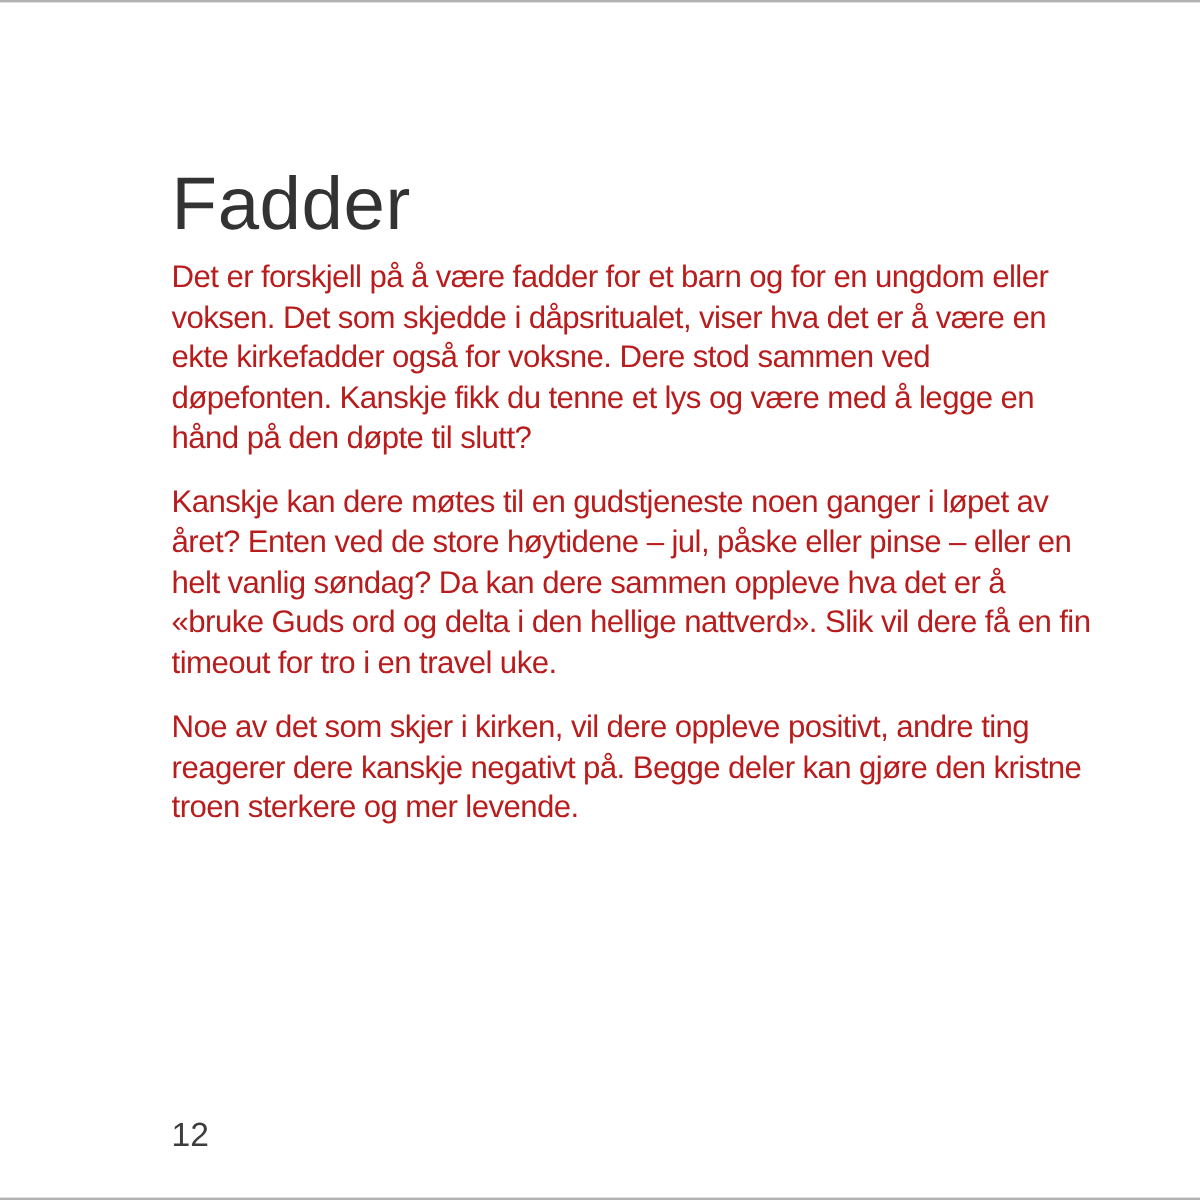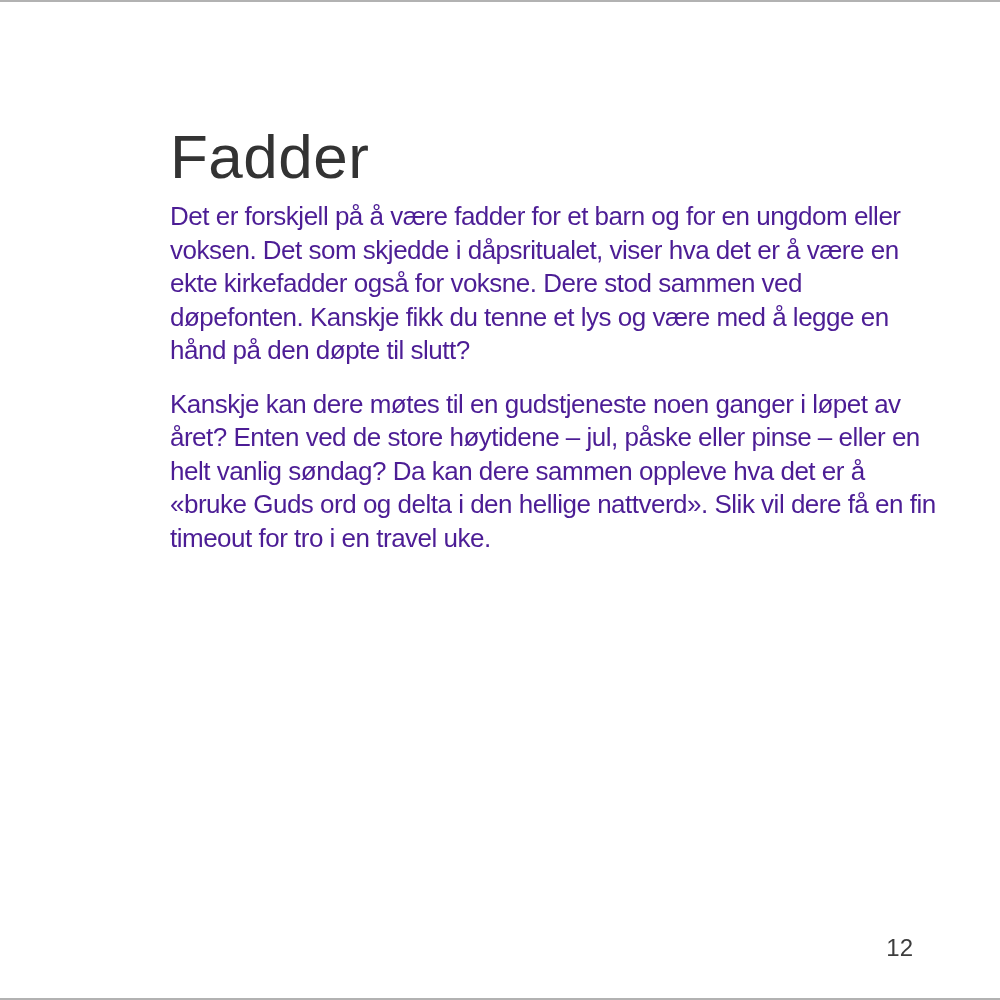--- a/index.html
+++ b/index.html
@@ -20,57 +20,57 @@
     width: 1000px;
     height: 2px;
     background: #b2b2b2;
   }
   .edge-line.top { top: 0; }
   .edge-line.bottom { bottom: 0; }
 
   .page-content {
     position: absolute;
     left: 143px;
-    top: 124px;
+    top: 138px;
     width: 770px;
-    margin-left: 27px;
   }
   h1.page-title {
     margin: 0 0 10px 0;
     font-size: 62px;
     line-height: 66px;
     font-weight: 200;
     letter-spacing: 0.5px;
     color: #333333;
   }
   p.body-paragraph {
     margin: 0 0 20px 0;
     font-size: 26px;
     line-height: 33.5px;
     font-weight: 300;
     letter-spacing: -0.5px;
-    color: #4c1d95;
+    color: #b91c1c;
   }
   .page-number {
     position: absolute;
     left: 143px;
     width: 770px;
     bottom: 38px;
-    text-align: right;
-    font-size: 24px;
+    text-align: left;
+    font-size: 28px;
     font-weight: 300;
     color: #3d3d3d;
   }
 </style>
 </head>
 <body>
 
 <div class="edge-line top"></div>
 
 <div class="page-content">
   <h1 class="page-title">Fadder</h1>
   <p class="body-paragraph">Det er forskjell på å være fadder for et barn og for en ungdom eller voksen. Det som skjedde i dåpsritualet, viser hva det er å være en ekte kirkefadder også for voksne. Dere stod sammen ved døpefonten. Kanskje fikk du tenne et lys og være med å legge en hånd på den døpte til slutt?</p>
   <p class="body-paragraph">Kanskje kan dere møtes til en gudstjeneste noen ganger i løpet av året? Enten ved de store høytidene – jul, påske eller pinse – eller en helt vanlig søndag? Da kan dere sammen oppleve hva det er å «bruke Guds ord og delta i den hellige nattverd». Slik vil dere få en fin timeout for tro i en travel uke.</p>
+  <p class="body-paragraph">Noe av det som skjer i kirken, vil dere oppleve positivt, andre ting reagerer dere kanskje negativt på. Begge deler kan gjøre den kristne troen sterkere og mer levende.</p>
 </div>
 
 <div class="page-number">12</div>
 
 <div class="edge-line bottom"></div>
 
 </body></html>

